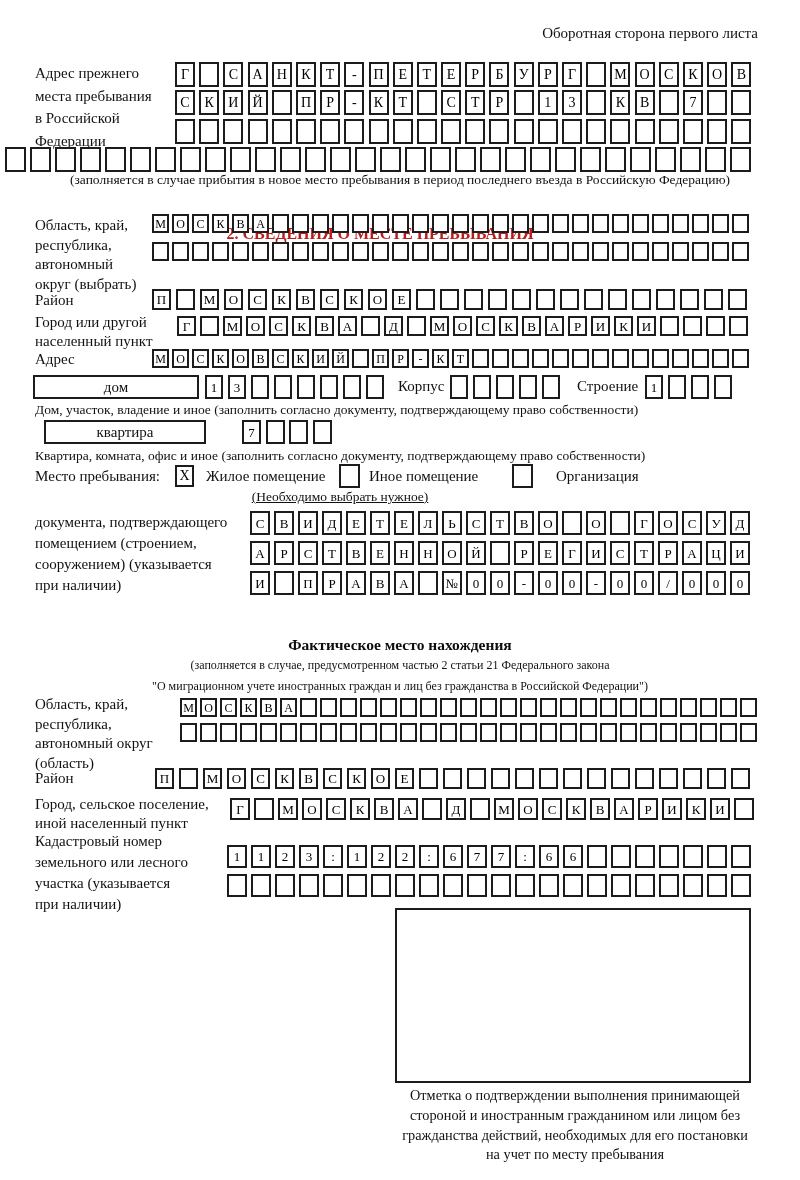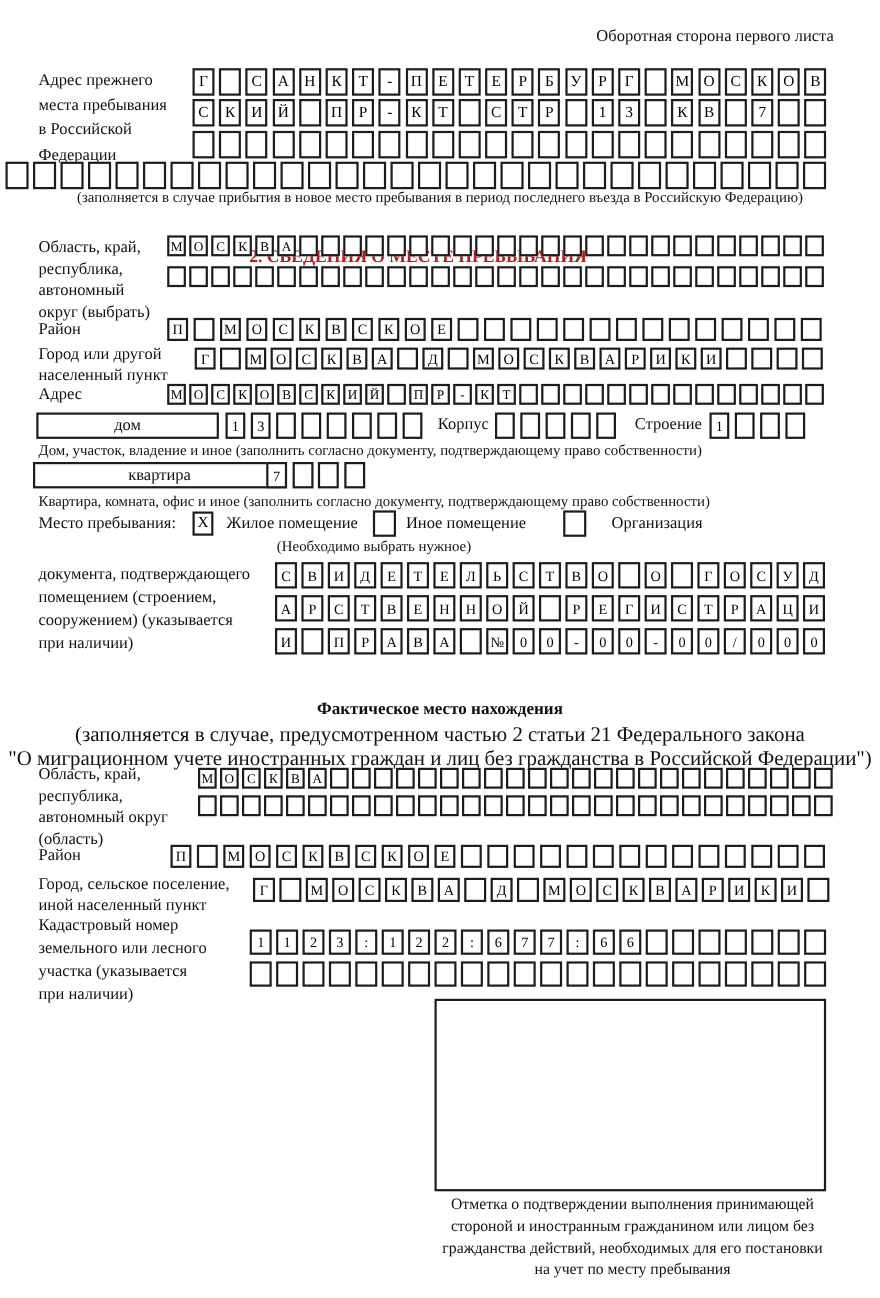--- a/index.html
+++ b/index.html
@@ -21,21 +21,21 @@
     flex:0 0 auto;
     width:var(--cw,20px); height:var(--ch,24px); margin-right:var(--gap,4px);
     border:2px solid #1c1c1c; background:#fff;
     display:flex; align-items:center; justify-content:center;
     font-size:var(--fs,13px); line-height:1; color:#000;
   }
   .center { position:absolute; left:0; width:800px; text-align:center; }
   .title { font-weight:bold; font-size:16px; color:#b91c1c;margin-top:32px; }
   .title2 { font-weight:bold; font-size:15.5px; color:#0d0d0d; }
   .note { font-size:13.5px; color:#111; }
-  .note2 { font-size:19px; color:#111; }
+  .note2 { font-size:12px; color:#111; }
   .box-label {
     position:absolute; border:2px solid #1c1c1c; background:#fff;
     display:flex; align-items:center; justify-content:center; font-size:15px; color:#111;
   }
   .chk {
     position:absolute; border:2px solid #1c1c1c; background:#fff;
     display:flex; align-items:center; justify-content:center; font-size:14px; color:#000;
   }
   .inline-lbl { position:absolute; font-size:15px; color:#111; white-space:nowrap; }
   .bigbox { position:absolute; border:2px solid #1c1c1c; background:#fff; }
@@ -356,37 +356,37 @@
     </div>
   <div class="inline-lbl" style="left:577px; top:378px;">Строение</div>
   <div class="row" style="left:645px; top:375px; --cw:18px; --ch:24px; --gap:5px; --fs:13px;">
       <span class="cell">1</span>
       <span class="cell"></span>
       <span class="cell"></span>
       <span class="cell"></span>
     </div>
   <div class="abs note" style="left:35px; top:402px; width:720px;">Дом, участок, владение и иное (заполнить согласно документу, подтверждающему право собственности)</div>
 
-  <div class="box-label" style="left:30px; top:420px; width:230px; height:24px;">квартира</div>
+  <div class="box-label" style="left:44px; top:420px; width:162px; height:24px;">квартира</div>
   <div class="row" style="left:242px; top:420px; --cw:19px; --ch:24px; --gap:4.5px; --fs:13px;">
       <span class="cell">7</span>
       <span class="cell"></span>
       <span class="cell"></span>
       <span class="cell"></span>
     </div>
   <div class="abs note" style="left:35px; top:448px; width:720px;">Квартира, комната, офис и иное (заполнить согласно документу, подтверждающему право собственности)</div>
 
   <div class="inline-lbl" style="left:35px; top:468px;">Место пребывания:</div>
   <span class="chk" style="left:175px; top:465px; width:19px; height:22px;">X</span>
   <div class="inline-lbl" style="left:206px; top:468px;">Жилое помещение</div>
   <span class="chk" style="left:339px; top:464px; width:21px; height:24px;"></span>
   <div class="inline-lbl" style="left:369px; top:468px;">Иное помещение</div>
   <span class="chk" style="left:512px; top:464px; width:21px; height:24px;"></span>
   <div class="inline-lbl" style="left:556px; top:468px;text-align:right;">Организация</div>
-  <div class="abs note" style="left:40px; top:489px; width:600px; text-align:center;">(Необходимо выбрать нужное)</div>
+  <div class="abs note" style="left:40px; top:489px; width:600px; text-align:center;text-decoration:underline;">(Необходимо выбрать нужное)</div>
 
   <div class="lbl lh21" style="left:35px; top:512px; width:215px;">
     <div>документа, подтверждающего</div>
     <div>помещением (строением,</div>
     <div>сооружением) (указывается</div>
     <div>при наличии)</div>
   </div>
   <div class="row" style="left:250px; top:511px; --cw:20px; --ch:24px; --gap:4px; --fs:13px;">
       <span class="cell">С</span>
       <span class="cell">В</span>

